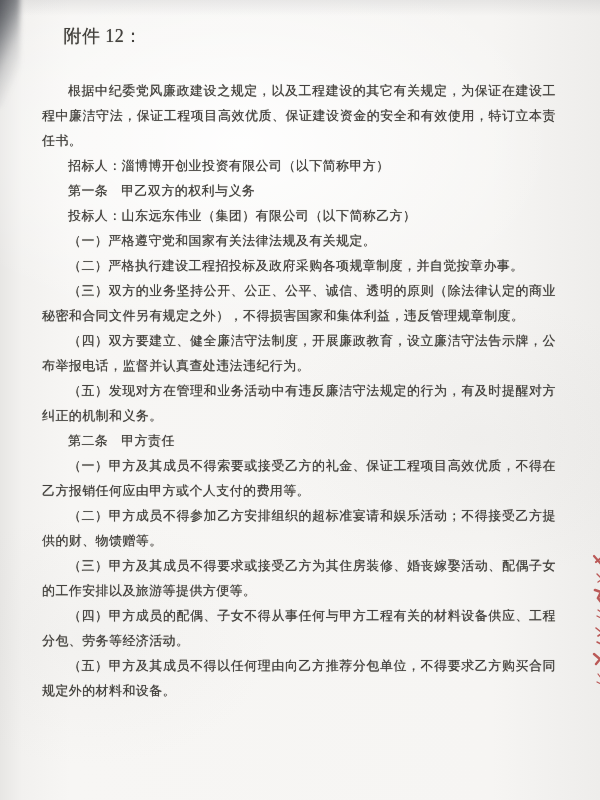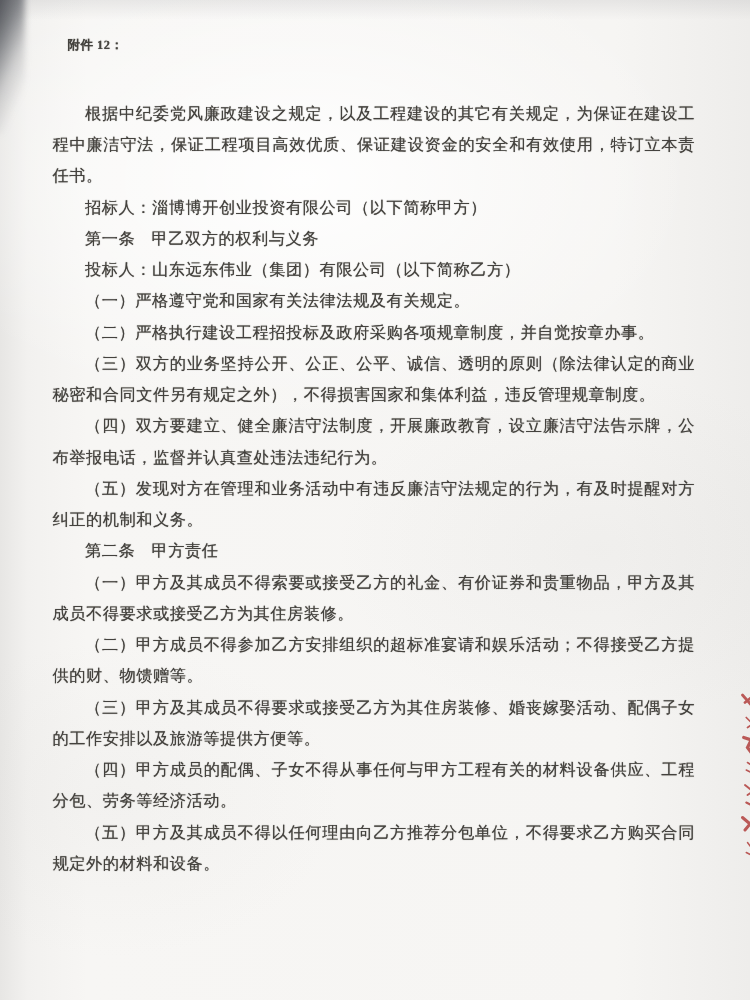--- a/index.html
+++ b/index.html
@@ -37,22 +37,22 @@
     position: absolute;
     left: 42px; right: 44px; top: 24px;
     font-size: 13px;
     line-height: 25px;
     text-align: justify;
     letter-spacing: 0.4px;
     text-shadow: 0 0 0.7px rgba(86,83,78,0.85);
   }
   .attachment {
     margin: 0;
-    font-weight: bold;
-    font-size: 10px;
+    font-weight: normal;
+    font-size: 18px;
     text-indent: 1.2em;
   }
   .doc-title {
     margin: 16px 0 0 0;
     text-align: center;
     font-weight: bold;
     font-size: 14.5px;
     letter-spacing: 1.5px;
     text-indent: 0;
   }
@@ -90,21 +90,21 @@
     <p class="para party"><span>投标人：</span><span class="company-name">山东远东伟业（集团）有限公司</span><span>（以下简称乙方）</span></p>
 
     <p class="para">（一）严格遵守党和国家有关法律法规及有关规定。</p>
     <p class="para">（二）严格执行建设工程招投标及政府采购各项规章制度，并自觉按章办事。</p>
     <p class="para">（三）双方的业务坚持公开、公正、公平、诚信、透明的原则（除法律认定的商业秘密和合同文件另有规定之外），不得损害国家和集体利益，违反管理规章制度。</p>
     <p class="para">（四）双方要建立、健全廉洁守法制度，开展廉政教育，设立廉洁守法告示牌，公布举报电话，监督并认真查处违法违纪行为。</p>
     <p class="para">（五）发现对方在管理和业务活动中有违反廉洁守法规定的行为，有及时提醒对方纠正的机制和义务。</p>
 
     <p class="para section-heading"><span>第二条</span><span class="heading-title">甲方责任</span></p>
 
-    <p class="para">（一）甲方及其成员不得索要或接受乙方的礼金、有价证券和贵重物品，甲方及其成员不得要求或接受乙方为其住房装修。</p>
+    <p class="para">（一）甲方及其成员不得索要或接受乙方的礼金、保证工程项目高效优质，不得在乙方报销任何应由甲方或个人支付的费用等。</p>
     <p class="para">（二）甲方成员不得参加乙方安排组织的超标准宴请和娱乐活动；不得接受乙方提供的财、物馈赠等。</p>
     <p class="para">（三）甲方及其成员不得要求或接受乙方为其住房装修、婚丧嫁娶活动、配偶子女的工作安排以及旅游等提供方便等。</p>
     <p class="para">（四）甲方成员的配偶、子女不得从事任何与甲方工程有关的材料设备供应、工程分包、劳务等经济活动。</p>
     <p class="para">（五）甲方及其成员不得以任何理由向乙方推荐分包单位，不得要求乙方购买合同规定外的材料和设备。</p>
 
   </div>
 
   <svg class="edge-mark" viewBox="0 0 10 150" xmlns="http://www.w3.org/2000/svg">
     <g stroke="#b2403e" fill="none" stroke-linecap="round">
       <path d="M2 4 L9 12 M4 10 L9 6" stroke-width="2.2"></path>

